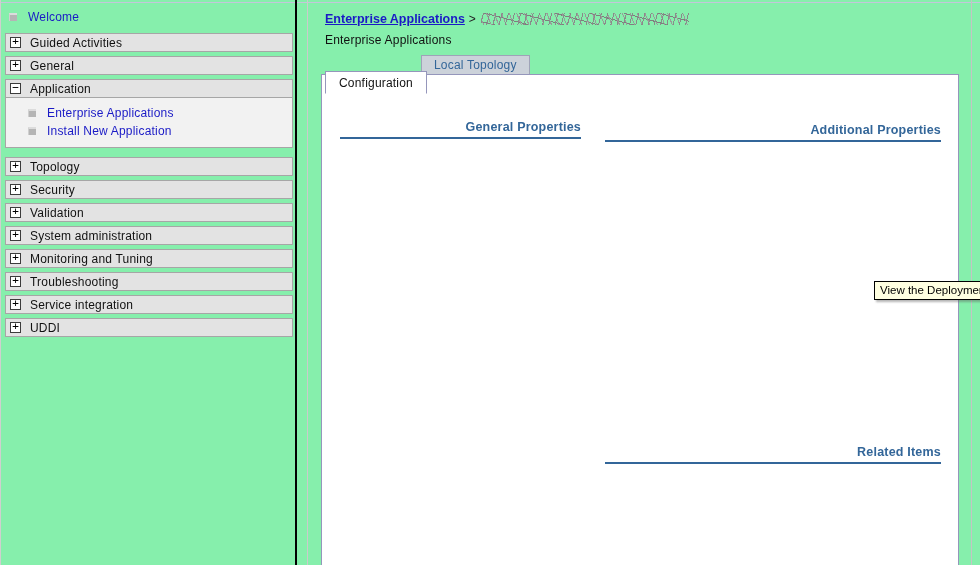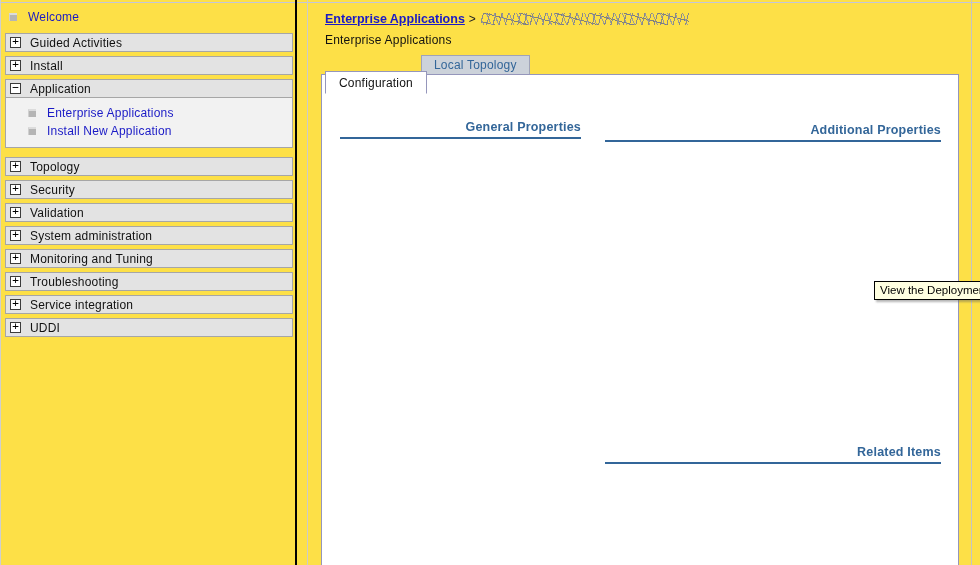--- a/index.html
+++ b/index.html
@@ -1,18 +1,18 @@
 <!DOCTYPE html>
 <html><head>
 <meta charset="utf-8">
 <style>
   * { margin:0; padding:0; box-sizing:border-box; }
   html,body { width:980px; height:565px; overflow:hidden; background:#fff;
     font-family:"Liberation Sans", sans-serif; }
-  .screen { position:relative; width:980px; height:565px; overflow:hidden; background:#fde047; }
+  .screen { position:relative; width:980px; height:565px; overflow:hidden; background:#86efac; }
 
   .abs { position:absolute; }
   .topline { top:2px; left:0; width:980px; height:1px; background:#c3c6da; }
   .leftline { top:0; left:0; width:1px; height:565px; background:#cfcfcf; }
   .divider-black { top:0; left:295px; width:2px; height:565px; background:#000; }
   .divider-gray  { top:0; left:307px; width:1px; height:565px; background:#cbcbcb; }
   .divider-right { top:0; left:971px; width:1px; height:565px; background:#c4c4c4; }
 
   
   .sidebar { top:6px; left:5px; width:288px; }
@@ -117,21 +117,21 @@
       <span class="sq-bullet"></span>
       <span class="side-link">Welcome</span>
     </div>
 
     <div class="side-header">
       <span class="pm-icon">+</span>
       <span class="side-header-label">Guided Activities</span>
     </div>
     <div class="side-header">
       <span class="pm-icon">+</span>
-      <span class="side-header-label">Install</span>
+      <span class="side-header-label">General</span>
     </div>
     <div class="side-header">
       <span class="pm-icon">−</span>
       <span class="side-header-label">Application</span>
     </div>
     <div class="side-subpanel">
       <div class="sub-row">
         <span class="sq-bullet"></span>
         <span class="side-link">Enterprise Applications</span>
       </div>

